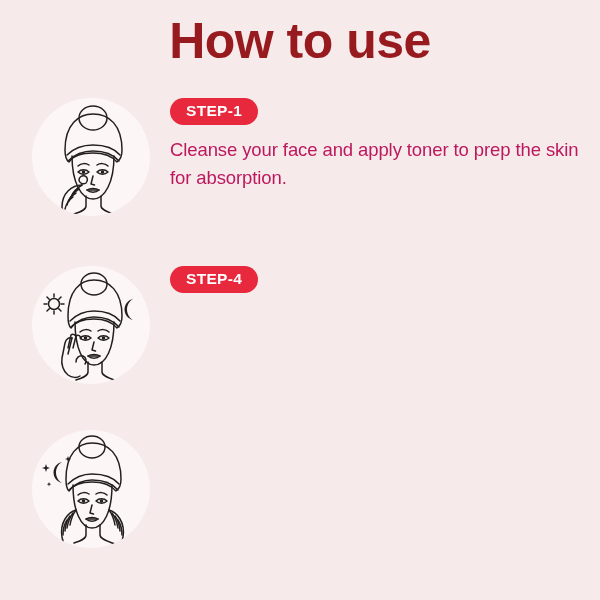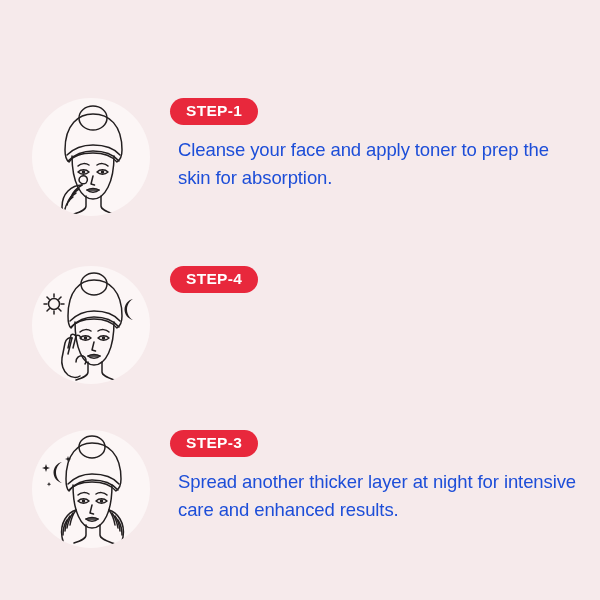--- a/index.html
+++ b/index.html
@@ -77,30 +77,30 @@
     letter-spacing: 0.3px;
     padding: 5px 16px 6px 16px;
     border-radius: 16px;
     line-height: 1;
   }
 
   .step-text {
     margin-top: 11px;
     font-size: 18.5px;
     line-height: 1.52;
-    color: #1d4ed8;
+    color: #be185d;
     letter-spacing: -0.1px;
-    margin-left: 8px;
   }
 </style>
 </head>
 <body>
 
 <div id="page">
 
+  <div id="title">How to use</div>
 
   <div class="step-row" id="step-row-1">
     <div class="illustration">
       <svg viewBox="0 0 118 118" xmlns="http://www.w3.org/2000/svg" fill="none" stroke="#231f20" stroke-width="1.5" stroke-linecap="round" stroke-linejoin="round">
 
         <ellipse cx="61" cy="20" rx="14" ry="12"></ellipse>
 
         <path d="M33 52 C33 26 47 16 61 16 C77 16 90 27 90 52 C90 58 88 62 85 64
                  C80 58 72 55 61 55 C50 55 41 58 37 64 C34 62 33 58 33 52 Z"></path>
 
@@ -245,19 +245,15 @@
         <path d="M35 90 C32.5 94 31 99 31 105"></path>
 
         <path d="M77 80 C81 81 85 84 88 89 C91 94 92 101 91 107
                  C90.5 111 89 114 87 116"></path>
         <path d="M77 80 C80 84 82 89 83 95"></path>
         <path d="M80 83 C83 87 85 92 86 98"></path>
         <path d="M83 86 C86 90 87.5 95 88 101"></path>
         <path d="M86 90 C88.5 94 90 99 90 105"></path>
       </svg>
     </div>
-    <div class="step-content">
-      <span class="badge">STEP-3</span>
-      <div class="step-text">Spread another thicker layer at night for intensive care and enhanced results.</div>
-    </div>
   </div>
 
 </div>
 
 </body></html>

